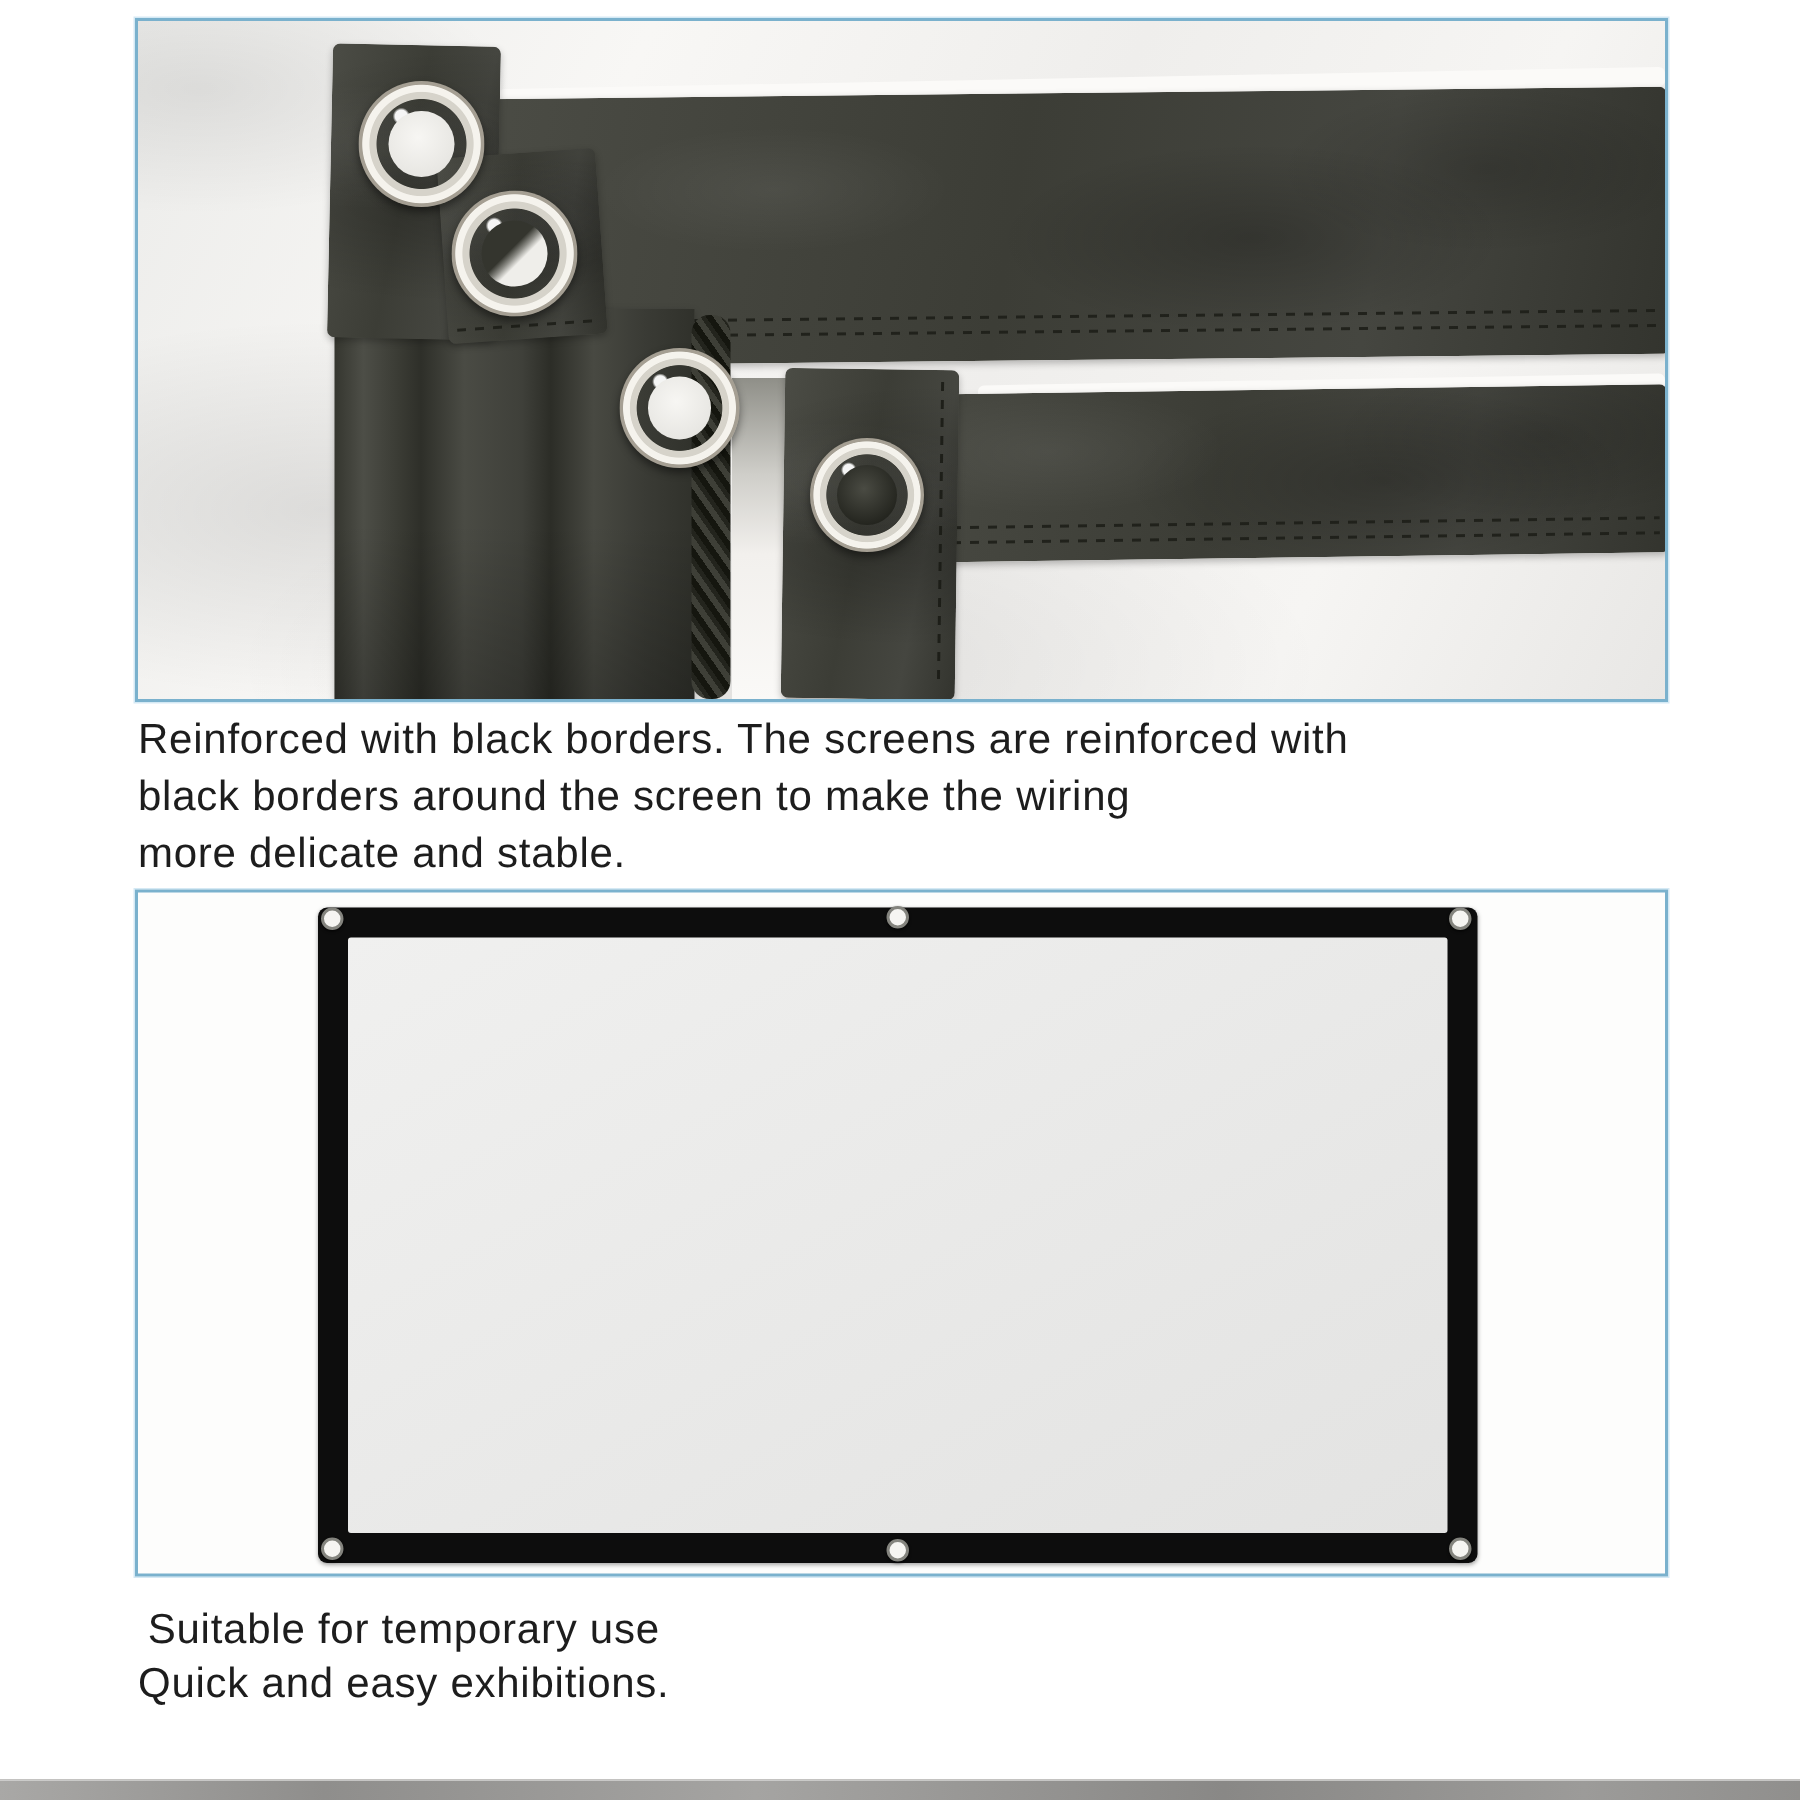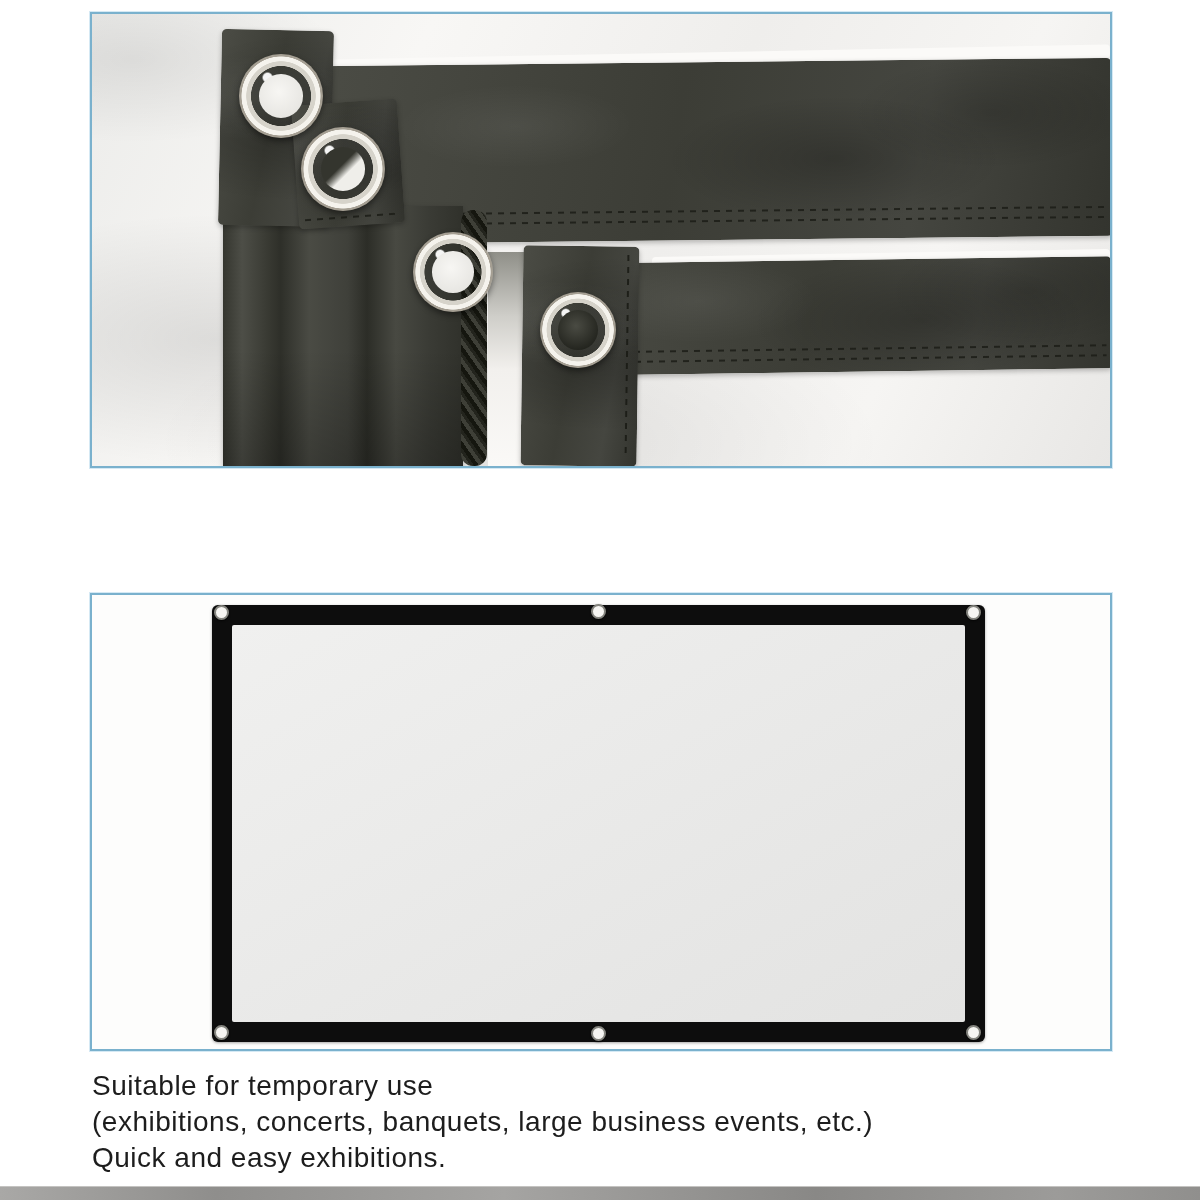--- a/index.html
+++ b/index.html
@@ -69,21 +69,21 @@
     border-radius:6px;box-shadow:0 1px 3px rgba(0,0,0,.35);}
   .screen-surface{position:absolute;inset:20px;border-radius:2px;
     background:linear-gradient(150deg,#f0f0ef 0%,#eaeae9 45%,#e6e6e5 75%,#e3e3e2 100%);}
   .sgrommet{position:absolute;width:15px;height:15px;border-radius:50%;background:#f6f5f2;
     border:2px solid #84847e;box-sizing:border-box;box-shadow:0 1px 2px rgba(0,0,0,.7);z-index:3;}
 
   
   .caption{position:absolute;left:92px;color:#1d1d1d;font-size:28px;letter-spacing:.5px;}
   .caption div{white-space:nowrap;}
   .caption1{top:474px;line-height:38px;}
-  .caption2{top:1068px;line-height:36px;}
+  .caption2{top:1068px;line-height:36px;text-align:center;}
 
   
   .bottom-strip{position:absolute;left:0;top:1186px;width:1200px;height:14px;border-top:1px solid #c4c3c1;
     background:linear-gradient(90deg,#a9a8a6 0%,#8f8e8c 18%,#a5a4a2 42%,#898886 68%,#9c9b99 88%,#908f8d 100%);}
 </style>
 </head>
 <body>
 
 <div class="page">
 
@@ -123,33 +123,37 @@
       <div class="hole hole-split"></div>
     </div>
     <div class="grommet gC">
       <div class="hole hole-light"></div>
     </div>
     <div class="grommet gD">
       <div class="hole hole-dark"></div>
     </div>
   </figure>
 
+  <div class="caption caption1">
+    <div>Reinforced with black borders. The screens are reinforced with</div>
+    <div>black borders around the screen to make the wiring</div>
+    <div>more delicate and stable.</div>
+  </div>
 
   <figure class="frame frame2">
     <div class="screen">
       <div class="screen-surface"></div>
     </div>
     <div class="sgrommet" style="left:122px;top:10px;"></div>
     <div class="sgrommet" style="left:499px;top:9px;"></div>
     <div class="sgrommet" style="left:874px;top:10px;"></div>
     <div class="sgrommet" style="left:122px;top:430px;"></div>
     <div class="sgrommet" style="left:499px;top:431px;"></div>
     <div class="sgrommet" style="left:874px;top:430px;"></div>
   </figure>
 
   <div class="caption caption2">
     <div>Suitable for temporary use</div>
-    <div>(exhibitions, concerts, banquets, large business events, etc.)</div>
     <div>Quick and easy exhibitions.</div>
   </div>
 
   <div class="bottom-strip"></div>
 </div>
 
 </body></html>

